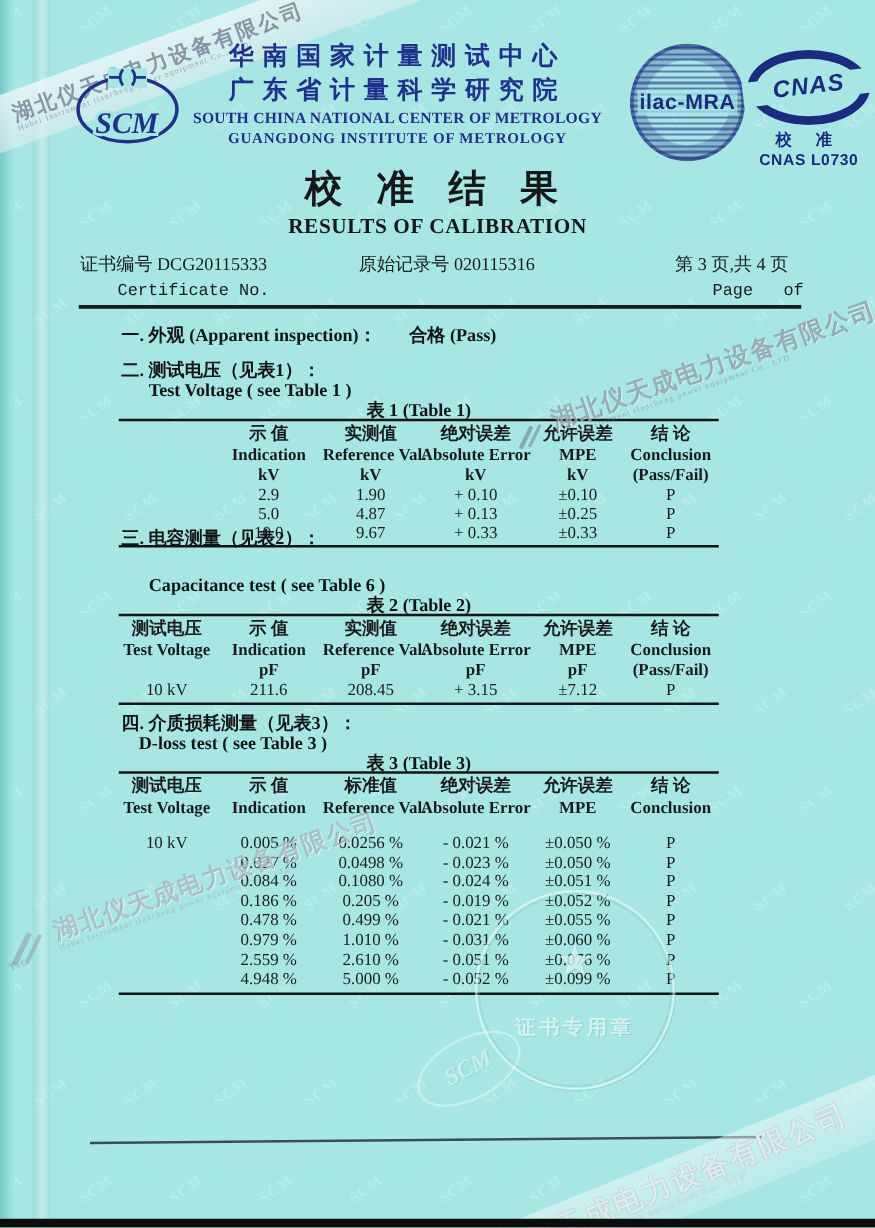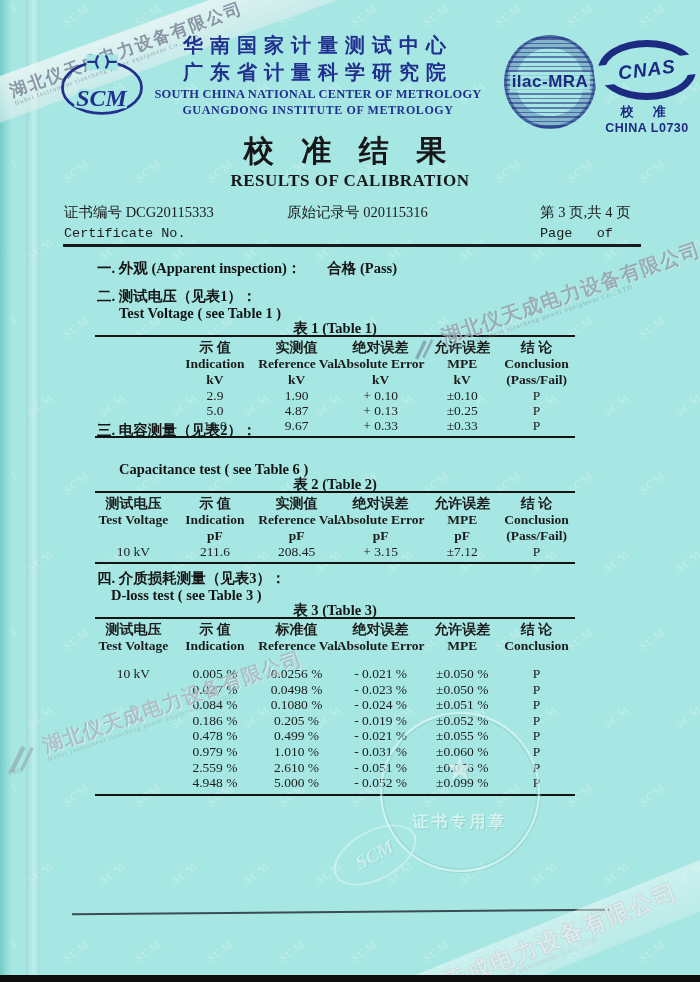--- a/index.html
+++ b/index.html
@@ -44,21 +44,21 @@
   .cnas-code{font-size:12.5px;font-weight:bold;letter-spacing:0.5px;
     font-family:"Liberation Sans","DejaVu Sans",sans-serif;}
   
   .doc-title{position:absolute;left:0;top:131px;width:100%;text-align:center;
     font-size:30px;font-weight:600;letter-spacing:10px;color:#17171a;}
   .doc-subtitle{position:absolute;left:0;top:171px;width:100%;text-align:center;
     font-size:17px;font-weight:bold;letter-spacing:0.5px;color:#17171a;}
   
   .cert-row{position:absolute;left:0;top:202px;width:100%;font-size:14.5px;}
   .cert-col{position:absolute;line-height:21px;white-space:nowrap;}
-  .cert-en{font-family:"Liberation Mono","DejaVu Sans Mono",monospace;font-size:13.5px;}
+  .cert-en{font-family:"Liberation Mono","DejaVu Sans Mono",monospace;font-size:13.5px;margin-left:30px;}
   .rule-1{position:absolute;left:63px;top:244px;width:578px;height:2.5px;background:#191919;}
   
   .sec{position:absolute;font-size:14.5px;font-weight:bold;white-space:nowrap;color:#141414;}
   .sec .gap{display:inline-block;width:26px;}
   .tbl-caption{position:absolute;left:95px;width:480px;text-align:center;
     font-size:14.5px;font-weight:bold;color:#141414;}
   
   .tbl{position:absolute;left:95px;width:480px;border-top:2.5px solid #141414;
     border-bottom:2.5px solid #141414;padding:2px 0 3px 0;}
   .trow{display:grid;grid-template-columns:16% 18% 16% 19% 15% 16%;}
@@ -284,21 +284,21 @@
   </div>
 
   <div class="cnas">
     <div class="cnas-logo">
       <div class="cnas-ring"></div>
       <div class="cnas-band">
         <span>CNAS</span>
       </div>
     </div>
     <div class="cnas-cn">校 准</div>
-    <div class="cnas-code">CHINA L0730</div>
+    <div class="cnas-code">CNAS L0730</div>
   </div>
 
   <div class="doc-title">校 准 结 果</div>
   <div class="doc-subtitle">RESULTS OF CALIBRATION</div>
 
   <div class="cert-row">
     <div class="cert-col" style="left:64px;">
       <div>证书编号 DCG20115333</div>
       <div class="cert-en">Certificate No.</div>
     </div>

